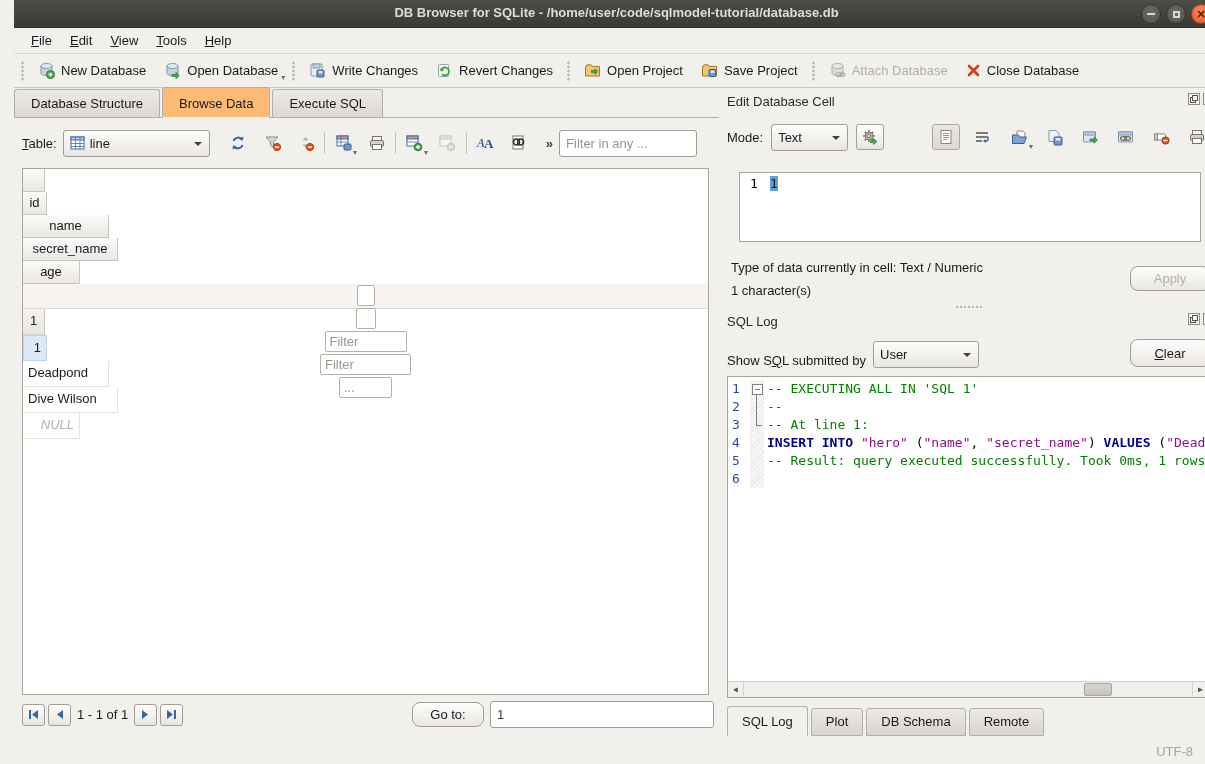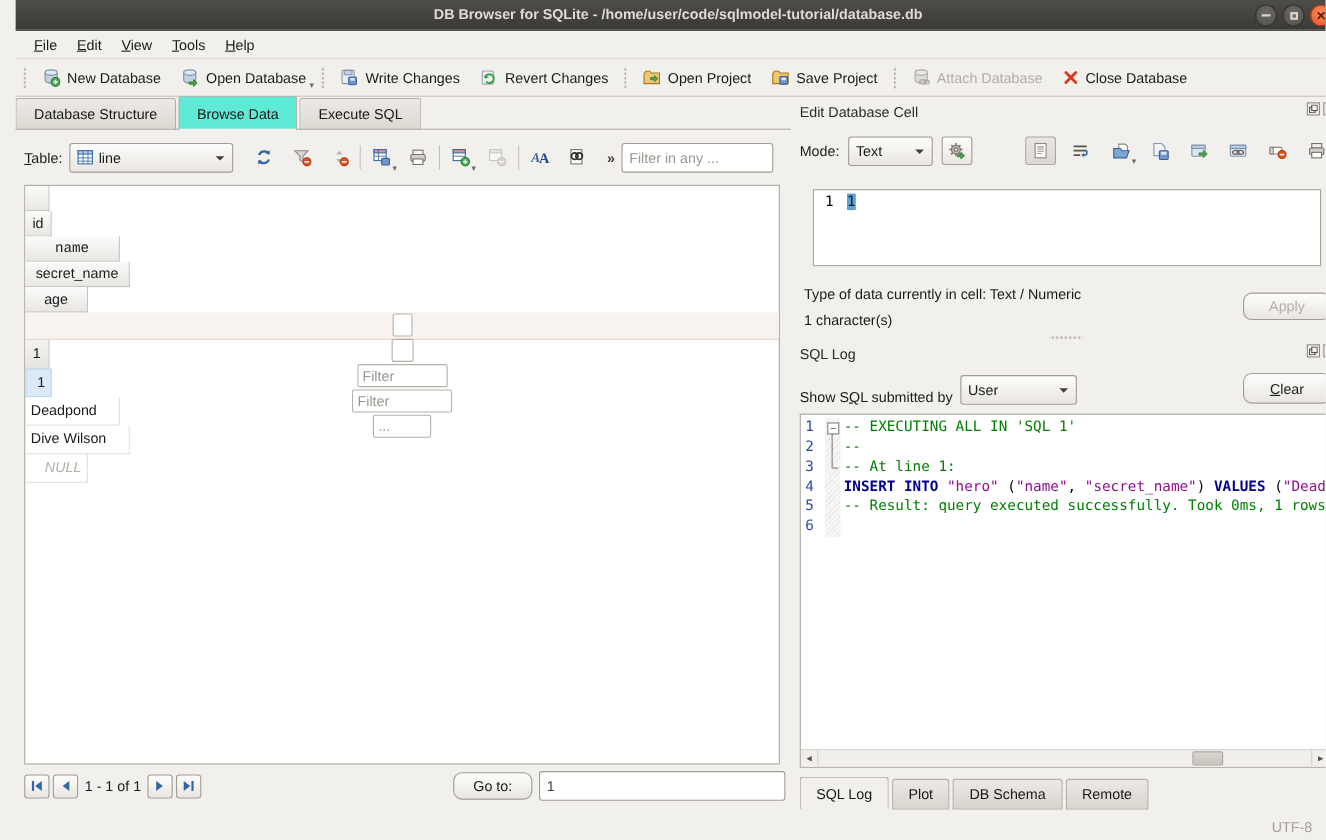--- a/index.html
+++ b/index.html
@@ -31,25 +31,25 @@
 
   
   .main { position:relative; height:652px; display:flex; }
   .left-pane { position:relative; width:705px; height:652px; }
   .right-pane { position:relative; width:500px; height:652px; }
 
   
   .tabs { position:absolute; left:0; top:0; height:30px; display:flex; align-items:flex-end; width:100%; }
   .tabs::after { content:""; position:absolute; left:0; right:0; bottom:0; height:1px; background:#b4b0a9; }
   .tab { padding:6px 16px 7px; border:1px solid #b4b0a9; border-bottom:none; background:linear-gradient(#eceae6,#dbd7d1); margin-right:2px; border-radius:3px 3px 0 0; position:relative; }
-  .tab.active { background:#5eead4; z-index:2; padding-top:8px; }
+  .tab.active { background:#fdba74; z-index:2; padding-top:8px; }
   .tab.active::after { content:""; position:absolute; left:0; right:0; bottom:-1px; height:2px; background:#f2f0ed; }
 
   
-  .browse-toolbar { position:absolute; left:8px; right:16px; top:40px; height:30px; display:flex; align-items:center; }
+  .browse-toolbar { position:absolute; left:8px; right:22px; top:40px; height:30px; display:flex; align-items:center; }
   .combo { display:inline-flex; align-items:center; height:27px; border:1px solid #a19c94; border-radius:3px; background:linear-gradient(#fdfdfc,#e9e6e1); padding:0 22px 0 6px; position:relative; gap:5px; }
   .combo::after { content:""; position:absolute; right:7px; top:11px; border:4px solid transparent; border-top-color:#44413c; }
   .mini-btn { width:28px; height:26px; display:inline-flex; align-items:center; justify-content:center; border-radius:3px; position:relative; }
   .mini-btn .drop { position:absolute; right:0px; bottom:-1px; font-size:8px; color:#6f6b65; }
   .sep { width:1px; height:22px; background:#c6c2bb; margin:0 5px; }
   .overflow-chevron { color:#3d3a36; font-weight:bold; margin:0 6px 0 2px; }
   input.text-field { height:27px; border:1px solid #a19c94; border-radius:3px; background:#fff; padding:0 6px; font-family:"Liberation Sans",sans-serif; font-size:13px; color:#404040; }
   input.text-field::placeholder { color:#9a968f; }
 
   
@@ -355,21 +355,21 @@
             </span>
           </span>
         <span class="overflow-chevron" style="margin-left:14px">»</span>
         <input class="text-field" style="width: 138px;" placeholder="Filter in any ...">
       </div>
 
       <div class="table-view" id="grid">
           <div class="grid-row">
             <div class="gh corner"></div>
             <div class="gh" style="width: 24px;">id</div>
-            <div class="gh" style="width: 86px; font-family: Liberation Mono, monospace;">name</div>
+            <div class="gh" style="width: 86px;">name</div>
             <div class="gh" style="width: 95px;">secret_name</div>
             <div class="gh" style="width: 57px;">age</div>
           </div>
           <div class="grid-row filter-strip">
             <div class="fcell corner" style="width: 22px;">
               <div class="fbox"></div>
             </div>
             <div class="fcell" style="width: 24px;">
               <div class="fbox"></div>
             </div>

